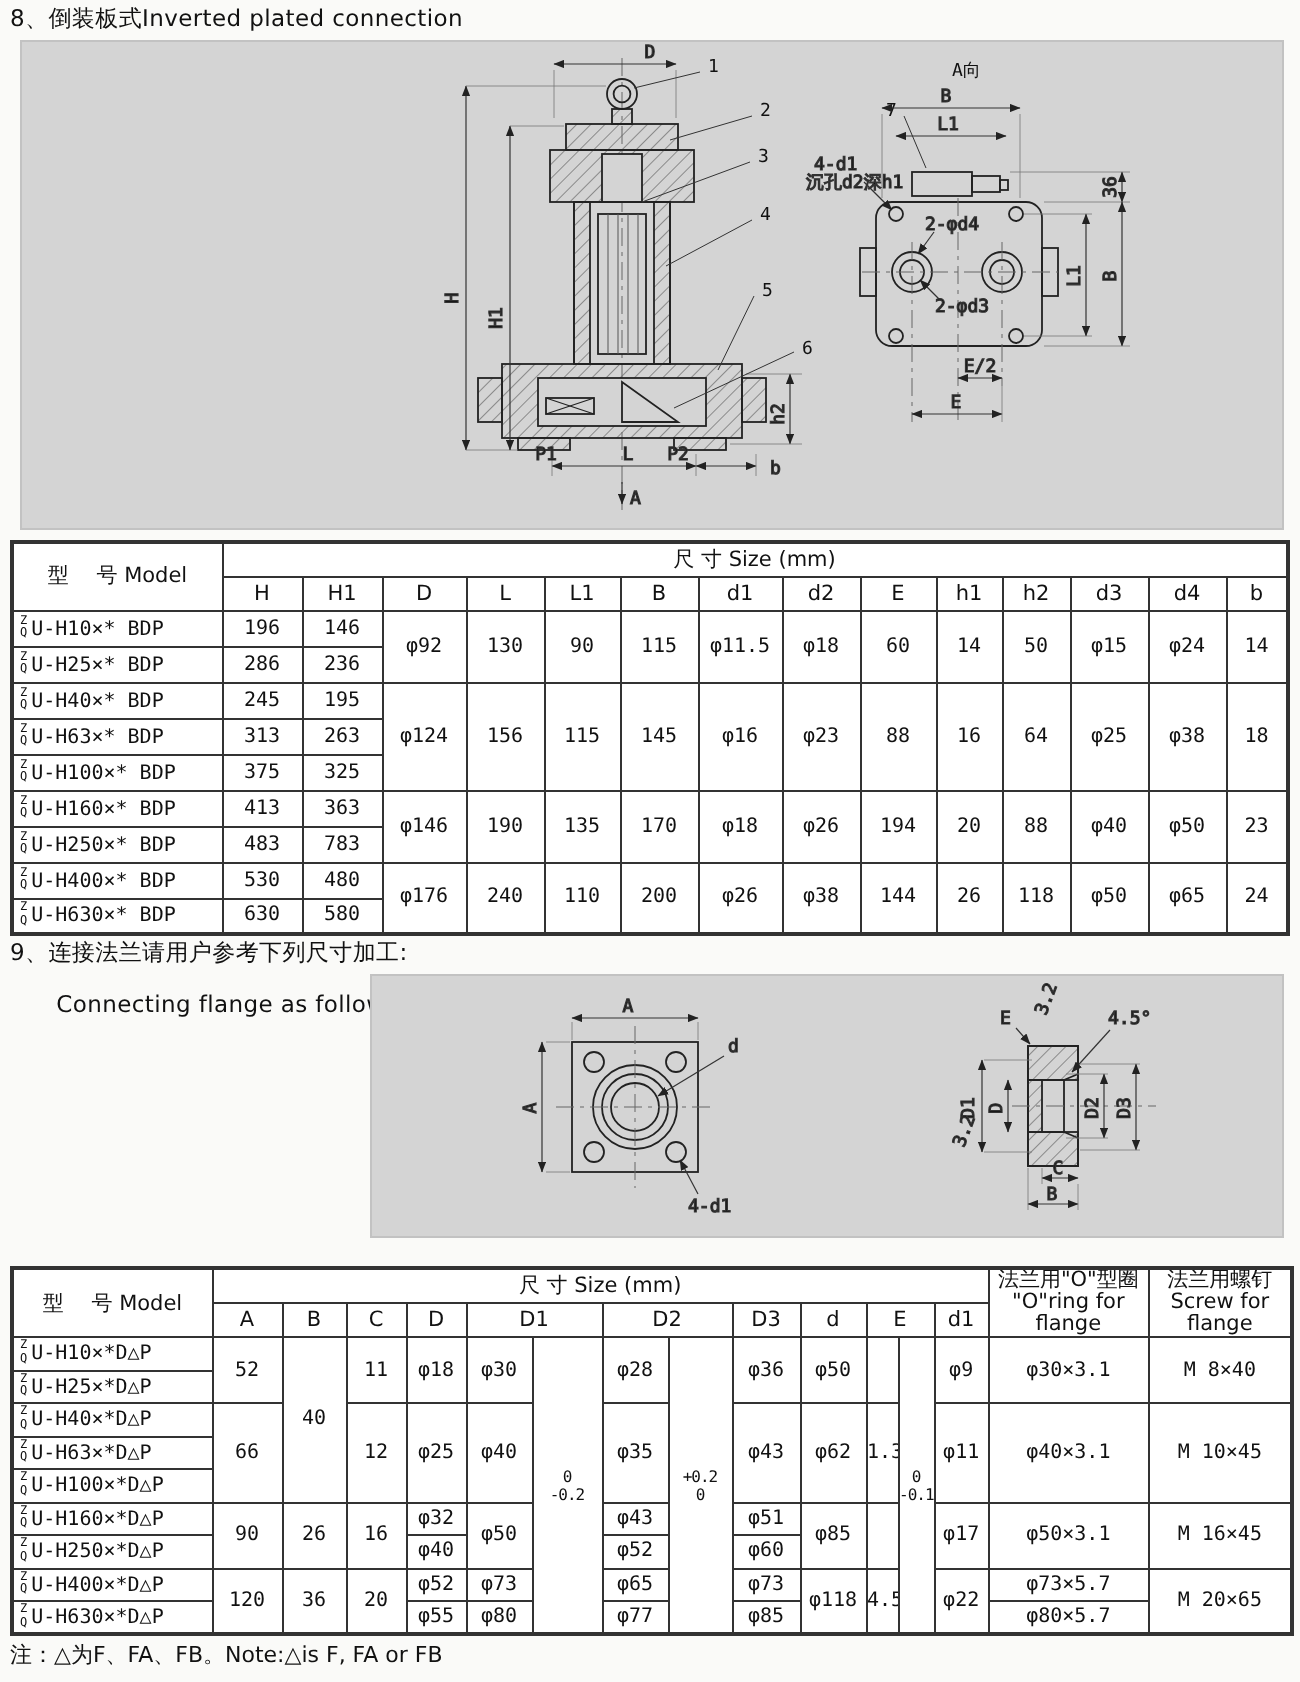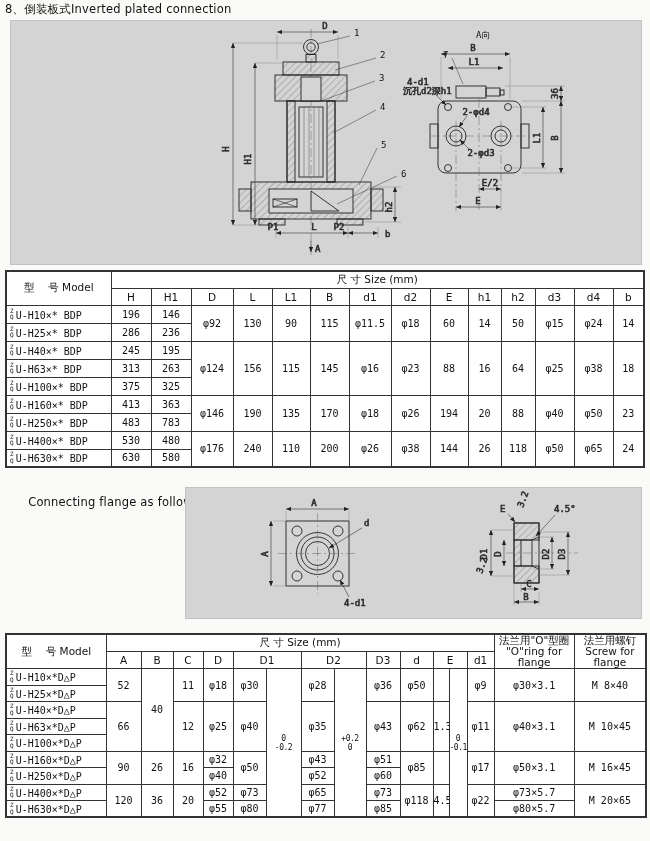--- a/index.html
+++ b/index.html
@@ -335,21 +335,21 @@
           <td rowspan="2">24</td>
         </tr>
         <tr>
           <td class="model-cell"><span class="pfx"><i>Z</i><i>Q</i></span><span>U-H630×* BDP</span></td>
           <td>630</td>
           <td>580</td>
         </tr>
       </tbody>
     </table>
 
-  <div class="sec-title s9" style="left:5px;top:470px;"><br>
+  <div class="sec-title s9" style="left:5px;top:470px;"><span>9、连接法兰请用户参考下列尺寸加工:</span><br>
     <span>  Connecting flange as follow drawing</span></div>
 
   <div class="box" style="left:185px;top:487px;width:455px;height:130px;">
     <svg width="455" height="130" viewBox="0 0 455 130">
       <defs>
         <pattern id="hB" patternUnits="userSpaceOnUse" width="5" height="5" patternTransform="rotate(45)">
           <line x1="0" y1="0" x2="0" y2="5" stroke="#6a6a6a" stroke-width="0.7"></line>
         </pattern>
         <marker id="ar2" markerWidth="9" markerHeight="7" refX="8.5" refY="3.5" orient="auto-start-reverse">
           <path d="M0,0 L9,3.5 L0,7 z" fill="#222"></path>
@@ -569,13 +569,14 @@
           <td class="model-cell"><span class="pfx"><i>Z</i><i>Q</i></span><span>U-H630×*D△P</span></td>
           <td>φ55</td>
           <td>φ80</td>
           <td>φ77</td>
           <td>φ85</td>
           <td>φ80×5.7</td>
         </tr>
       </tbody>
     </table>
 
+  <div class="note">注：△为F、FA、FB。Note:△is F, FA or FB</div>
 </div>
 
 </body></html>

